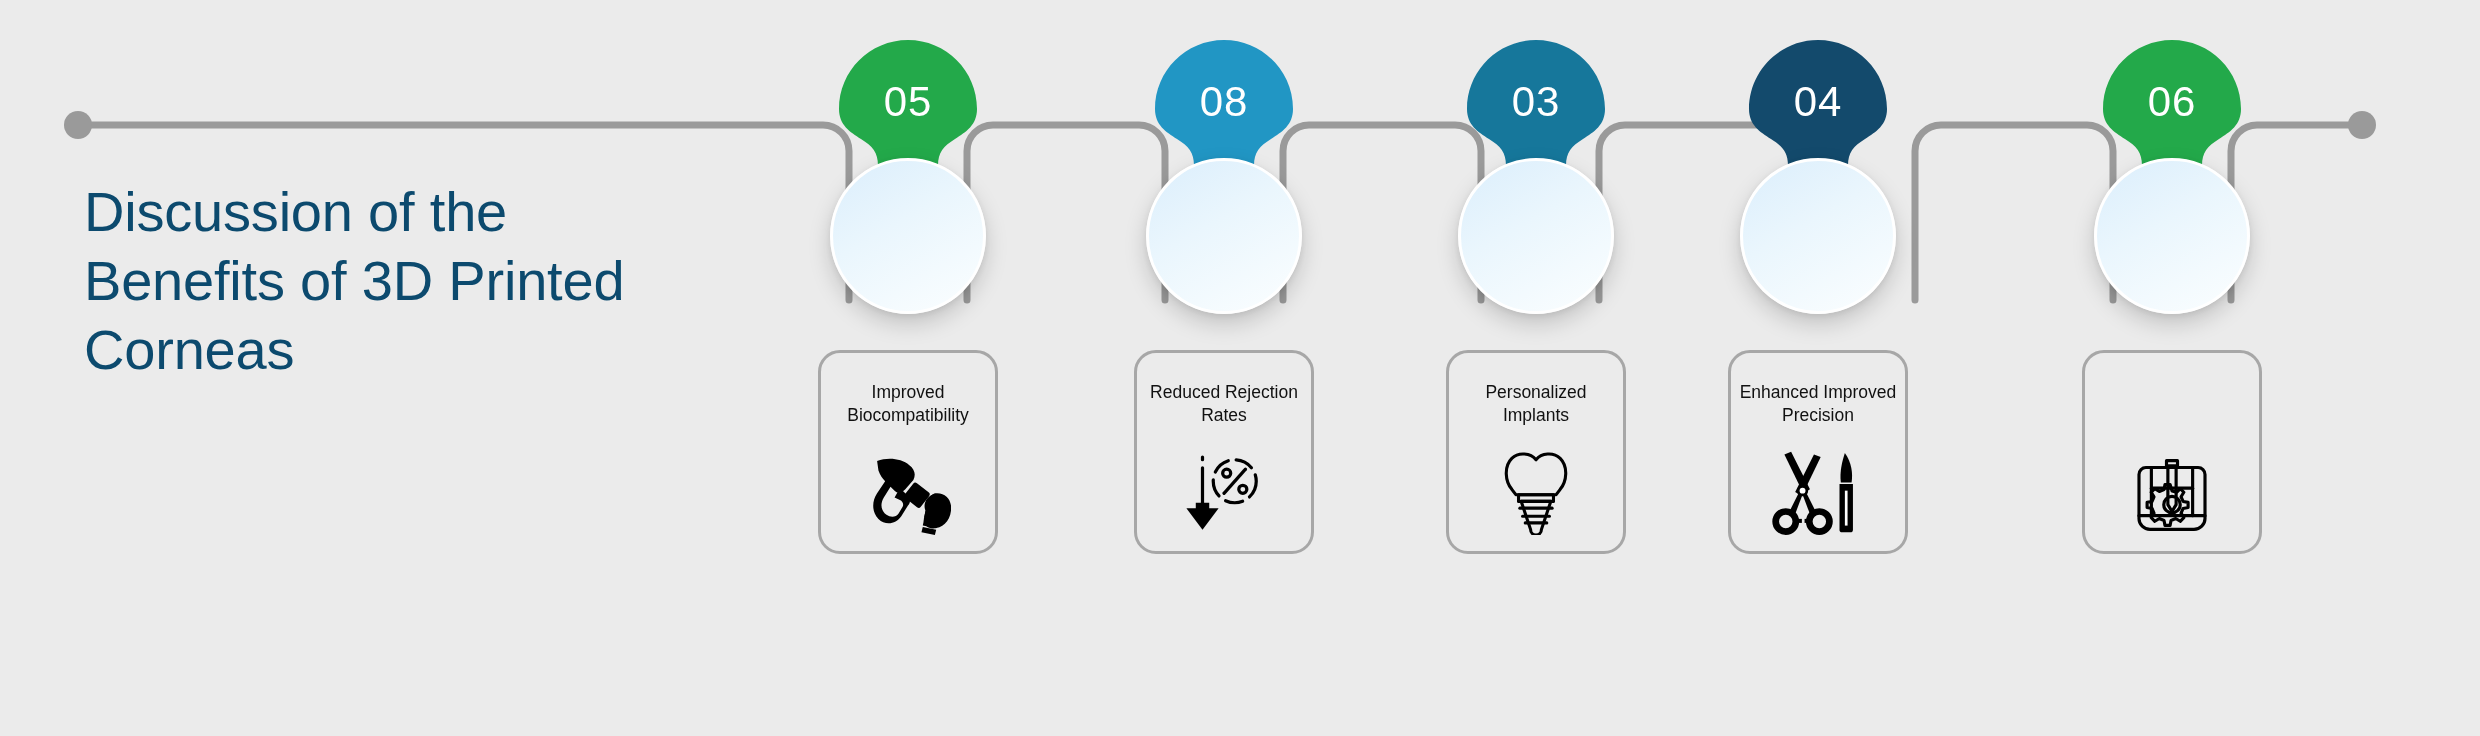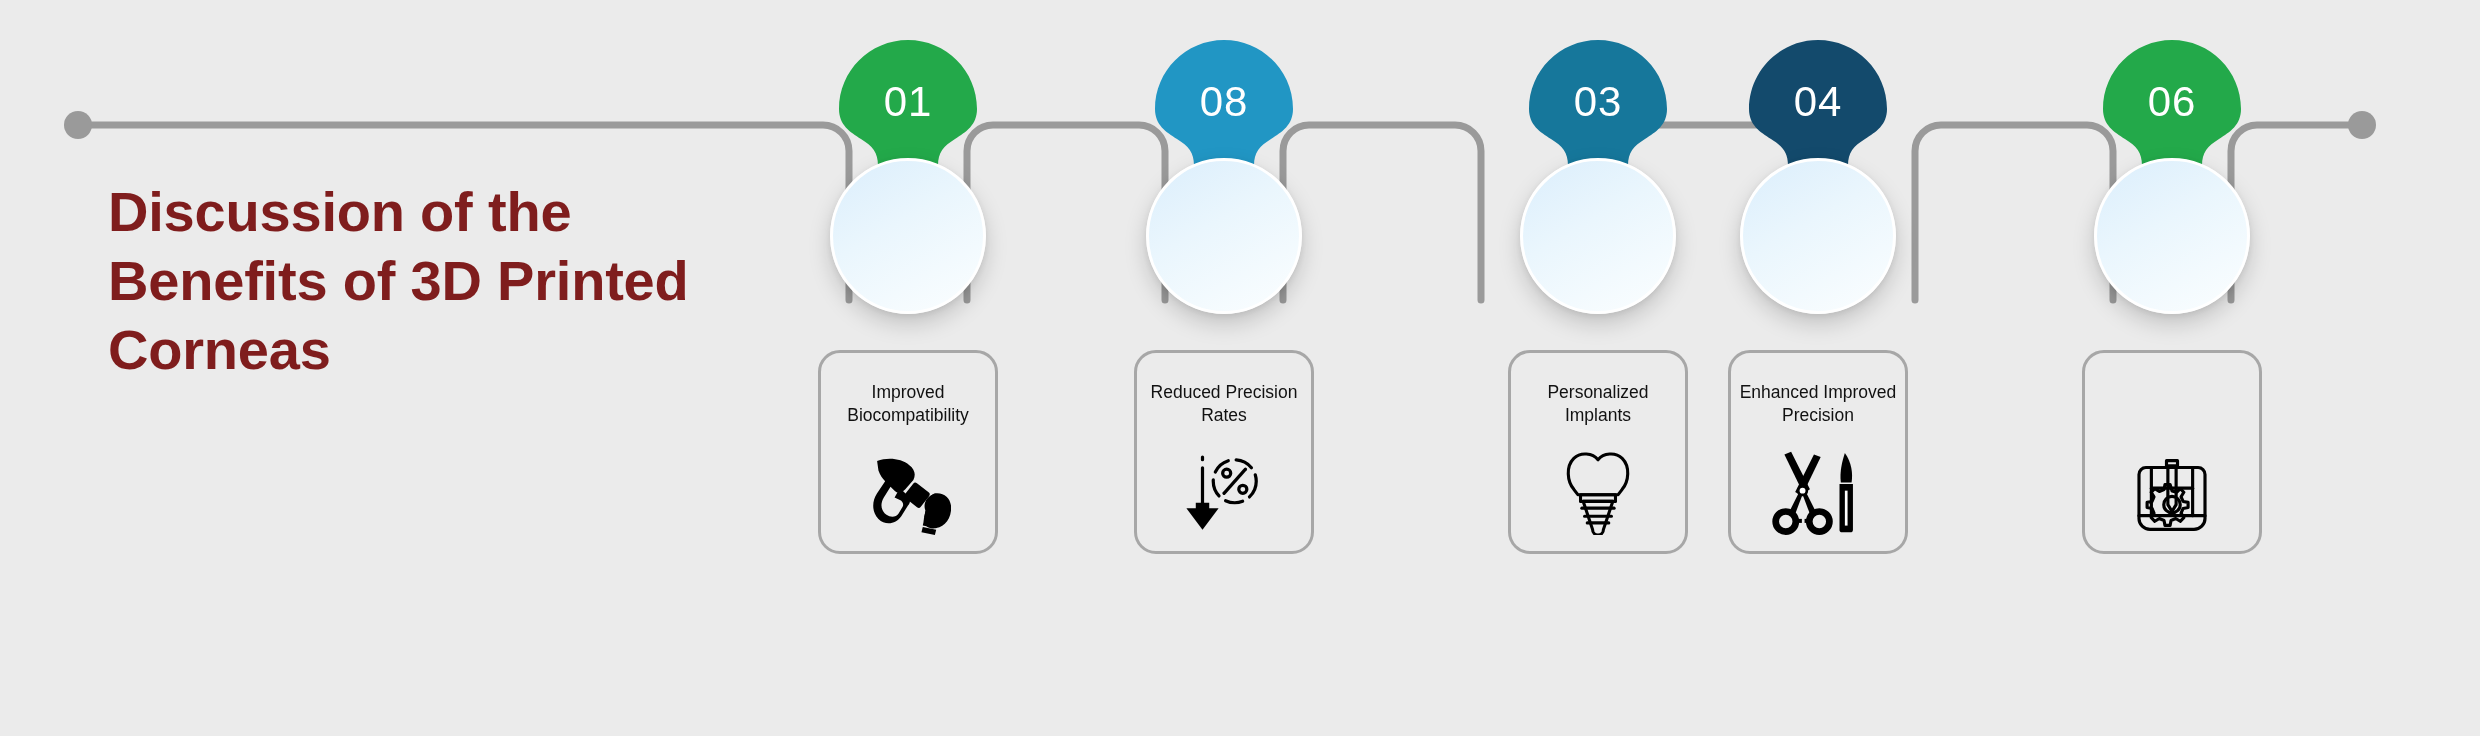--- a/index.html
+++ b/index.html
@@ -6,23 +6,23 @@
   body{
     width:2480px;height:736px;
     background:#ebebeb;
     font-family:"Liberation Sans", sans-serif;
     overflow:hidden;
   }
   #stage{position:relative;width:2480px;height:736px;}
 
   
   #page-title{
-    position:absolute;left:108px;top:178px;width:640px;
-    font-size:56px;line-height:1.23;color:#7f1d1d;
-    font-weight:700;letter-spacing:-0.2px;
+    position:absolute;left:84px;top:178px;width:640px;
+    font-size:56px;line-height:1.23;color:#0c4a6e;
+    font-weight:400;letter-spacing:-0.2px;
     white-space:pre-line;
   }
 
   
   #timeline-svg{position:absolute;left:0;top:0;width:2480px;height:736px;pointer-events:none;}
 
   
   .step{position:absolute;top:0;width:316px;height:736px;}
 
   .pin{
@@ -94,21 +94,21 @@
     <circle cx="2362" cy="125" r="14" fill="#9a9a9a"></circle>
   </svg>
 
   <div class="step" style="left:750px">
     <div class="pin">
       <svg width="138" height="258" viewBox="0 0 138 258" xmlns="http://www.w3.org/2000/svg">
         <path d="M69,0 C30.9,0 0,30.9 0,69 C0,85 11,92 22,99 C33.5,106.3 39,112 39,126
                  L39,226 L69,258 L99,226 L99,126 C99,112 104.5,106.3 116,99
                  C127,92 138,85 138,69 C138,30.9 107.1,0 69,0 Z" fill="#23a94a"></path>
       </svg>
-      <div class="pin-number">01</div>
+      <div class="pin-number">05</div>
     </div>
     <div class="bubble"></div>
     <div class="card">
       <div class="card-title">Improved Biocompatibility</div>
       <div class="card-icon">
         <svg width="86" height="86" viewBox="0 0 64 64" xmlns="http://www.w3.org/2000/svg">
           <path fill="#000" d="M9,9 C17,6 27,7 33,12 C37,15 38,19 36,23 L30,30 C27,33 24,33 22,31
                L19,28 L14,36 C11,41 12,46 16,49 C19,51 23,51 25,48 L28,43
                C29,41 28,39 26,38 L22,36 L26,29 L32,35 C34,37 34,40 32,42
                L27,50 C23,56 15,57 10,52 C5,47 5,39 9,33 L15,24
@@ -129,21 +129,21 @@
     <div class="pin">
       <svg width="138" height="258" viewBox="0 0 138 258" xmlns="http://www.w3.org/2000/svg">
         <path d="M69,0 C30.9,0 0,30.9 0,69 C0,85 11,92 22,99 C33.5,106.3 39,112 39,126
                  L39,226 L69,258 L99,226 L99,126 C99,112 104.5,106.3 116,99
                  C127,92 138,85 138,69 C138,30.9 107.1,0 69,0 Z" fill="#2196c4"></path>
       </svg>
       <div class="pin-number">08</div>
     </div>
     <div class="bubble"></div>
     <div class="card">
-      <div class="card-title">Reduced Precision Rates</div>
+      <div class="card-title">Reduced Rejection Rates</div>
       <div class="card-icon">
         <svg width="86" height="86" viewBox="0 0 64 64" xmlns="http://www.w3.org/2000/svg">
           <g fill="none" stroke="#000" stroke-width="2.4" stroke-linecap="round">
             <path d="M16,6 v2"></path>
             <path d="M16,14 v28"></path>
             <path d="M16,42 v10"></path>
           </g>
           <path fill="#000" d="M16,60 L4,44 h7 v-4 h10 v4 h7 Z"></path>
           <g fill="none" stroke="#000" stroke-width="2.4" stroke-linecap="round" stroke-dasharray="13 6">
             <circle cx="40" cy="24" r="16"></circle>
@@ -151,21 +151,21 @@
           <g fill="none" stroke="#000" stroke-width="2.4" stroke-linecap="round">
             <circle cx="34" cy="18" r="3"></circle>
             <circle cx="46" cy="30" r="3"></circle>
             <path d="M48,15 L32,33"></path>
           </g>
         </svg>
       </div>
     </div>
   </div>
 
-  <div class="step" style="left:1440px">
+  <div class="step" style="left:1378px">
     <div class="pin">
       <svg width="138" height="258" viewBox="0 0 138 258" xmlns="http://www.w3.org/2000/svg">
         <path d="M69,0 C30.9,0 0,30.9 0,69 C0,85 11,92 22,99 C33.5,106.3 39,112 39,126
                  L39,226 L69,258 L99,226 L99,126 C99,112 104.5,106.3 116,99
                  C127,92 138,85 138,69 C138,30.9 107.1,0 69,0 Z" fill="#16779b"></path>
       </svg>
       <div class="pin-number">03</div>
     </div>
     <div class="bubble"></div>
     <div class="card">

